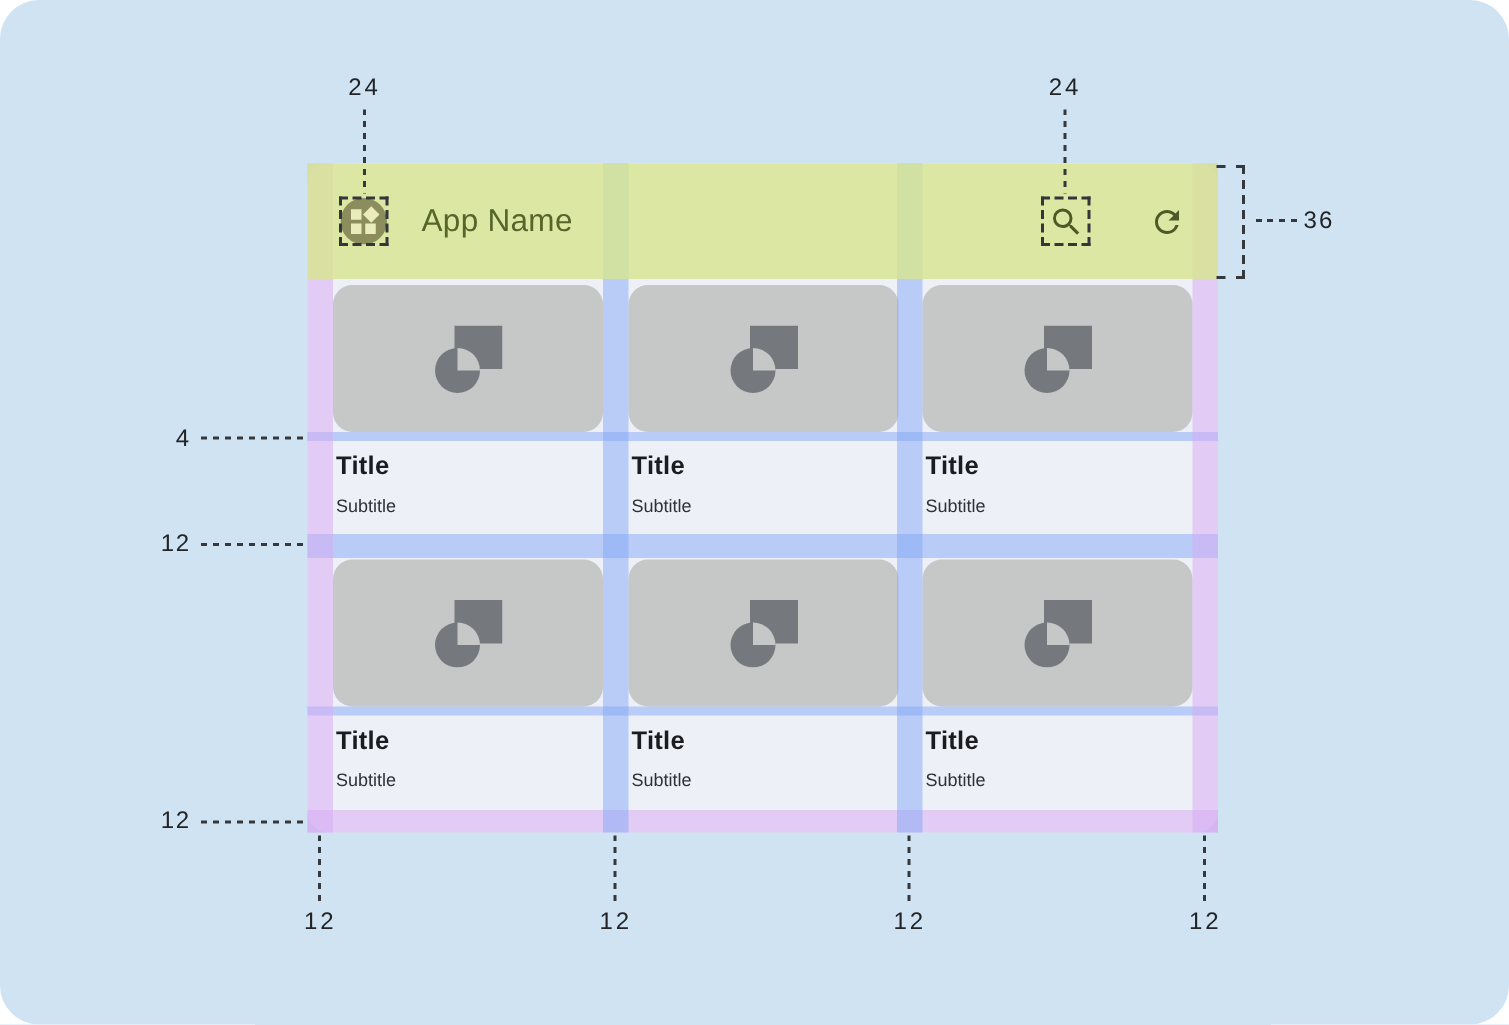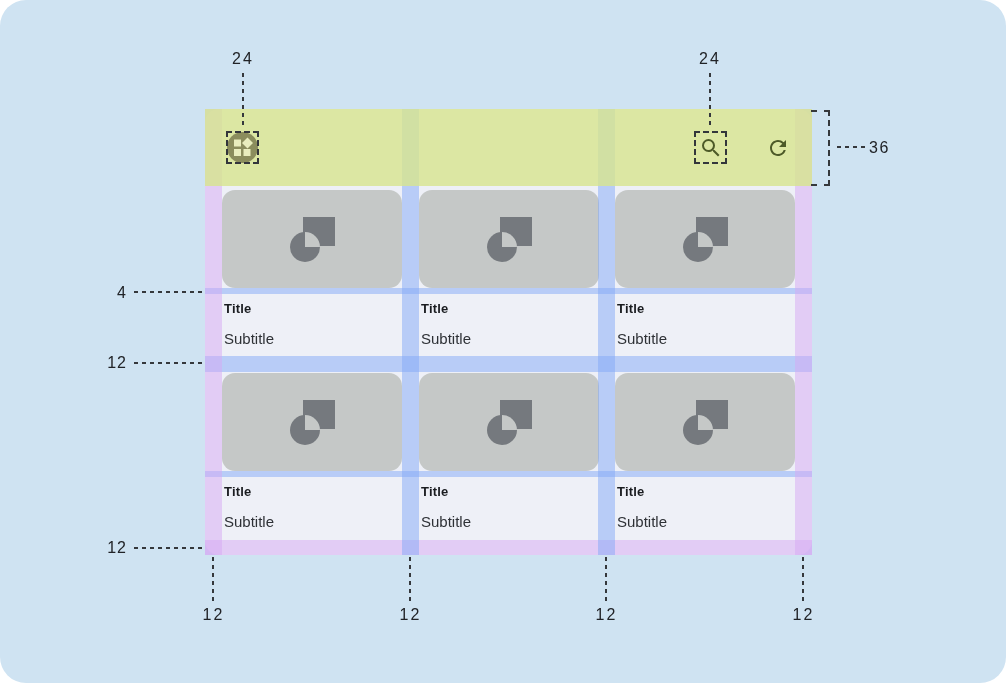--- a/index.html
+++ b/index.html
@@ -6,22 +6,22 @@
   body { background:#ffffff; font-family:"Liberation Sans", sans-serif; }
   .canvas { position:relative; width:1006px; height:683px; background:#cfe3f2; border-radius:26px; overflow:hidden; }
 
   
   .mockup { position:absolute; left:205px; top:109px; width:607px; height:446px; }
   .surface { position:absolute; inset:0; background:#eef0f7; border-radius:14px; }
 
   .card { position:absolute; width:180px; height:166px; }
   .card-image { position:absolute; left:0; top:0; width:180px; height:98px; background:#c5c8c7; border-radius:13px; }
   .card-image svg { position:absolute; left:67px; top:27px; }
-  .card-title { position:absolute; left:2px; top:111px; font-size:13px; font-weight:700; color:#1a1c20; letter-spacing:.2px; }
-  .card-subtitle { position:absolute; left:2px; top:140px; font-size:15px; font-weight:400; color:#2e3136; }
+  .card-title { position:absolute; left:2px; top:111px; font-size:17px; font-weight:700; color:#1a1c20; letter-spacing:.2px; }
+  .card-subtitle { position:absolute; left:2px; top:140px; font-size:12px; font-weight:400; color:#2e3136; }
 
   .hband { position:absolute; left:0; width:607px; background:rgba(130,168,248,0.5); }
   .hband.gap4a { top:179px; height:6px; }
   .hband.gap12 { top:247px; height:16px; }
   .hband.gap4b { top:362px; height:6px; }
   .hband-bottom { position:absolute; left:0; top:431px; width:607px; height:15px; background:rgba(214,168,244,0.5); }
 
   .vstrip { position:absolute; top:0; height:446px; width:17px; }
   .vstrip.purple { background:rgba(214,168,244,0.5); }
   .vstrip.blue { background:rgba(130,168,248,0.5); }
@@ -133,20 +133,21 @@
     <div class="appbar-content">
       <svg class="app-icon-circle" viewBox="0 0 31 31">
         <circle cx="15.5" cy="15.5" r="15.5" fill="#8b8d5d"></circle>
         <g fill="#e9edbe">
           <rect x="7" y="7.5" width="7" height="7"></rect>
           <polygon points="20.5,5.5 26,11 20.5,16.5 15,11"></polygon>
           <rect x="7" y="17" width="7" height="7"></rect>
           <rect x="16.5" y="17" width="7" height="7"></rect>
         </g>
       </svg>
+      <div class="appbar-title">App Name</div>
       <svg class="icon-24 search-pos" viewBox="0 0 24 24">
         <path fill="#4d5a28" d="M15.5 14h-.79l-.28-.27A6.471 6.471 0 0 0 16 9.5 6.5 6.5 0 1 0 9.5 16c1.61 0 3.09-.59 4.23-1.57l.27.28v.79l5 5L20.49 19l-4.99-5zm-6 0C7.01 14 5 11.99 5 9.5S7.01 5 9.5 5 14 7.01 14 9.5 11.99 14 9.5 14z"></path>
       </svg>
       <svg class="icon-24 refresh-pos" viewBox="0 0 24 24">
         <path fill="#4d5a28" d="M17.65 6.35A7.958 7.958 0 0 0 12 4c-4.42 0-7.99 3.58-7.99 8s3.57 8 7.99 8c3.73 0 6.84-2.55 7.73-6h-2.08a5.99 5.99 0 0 1-5.65 4c-3.31 0-6-2.69-6-6s2.69-6 6-6c1.66 0 3.14.69 4.22 1.78L13 11h7V4l-2.35 2.35z"></path>
       </svg>
       <div class="dash-box box-app"></div>
       <div class="dash-box box-search"></div>
     </div>
   </div>

